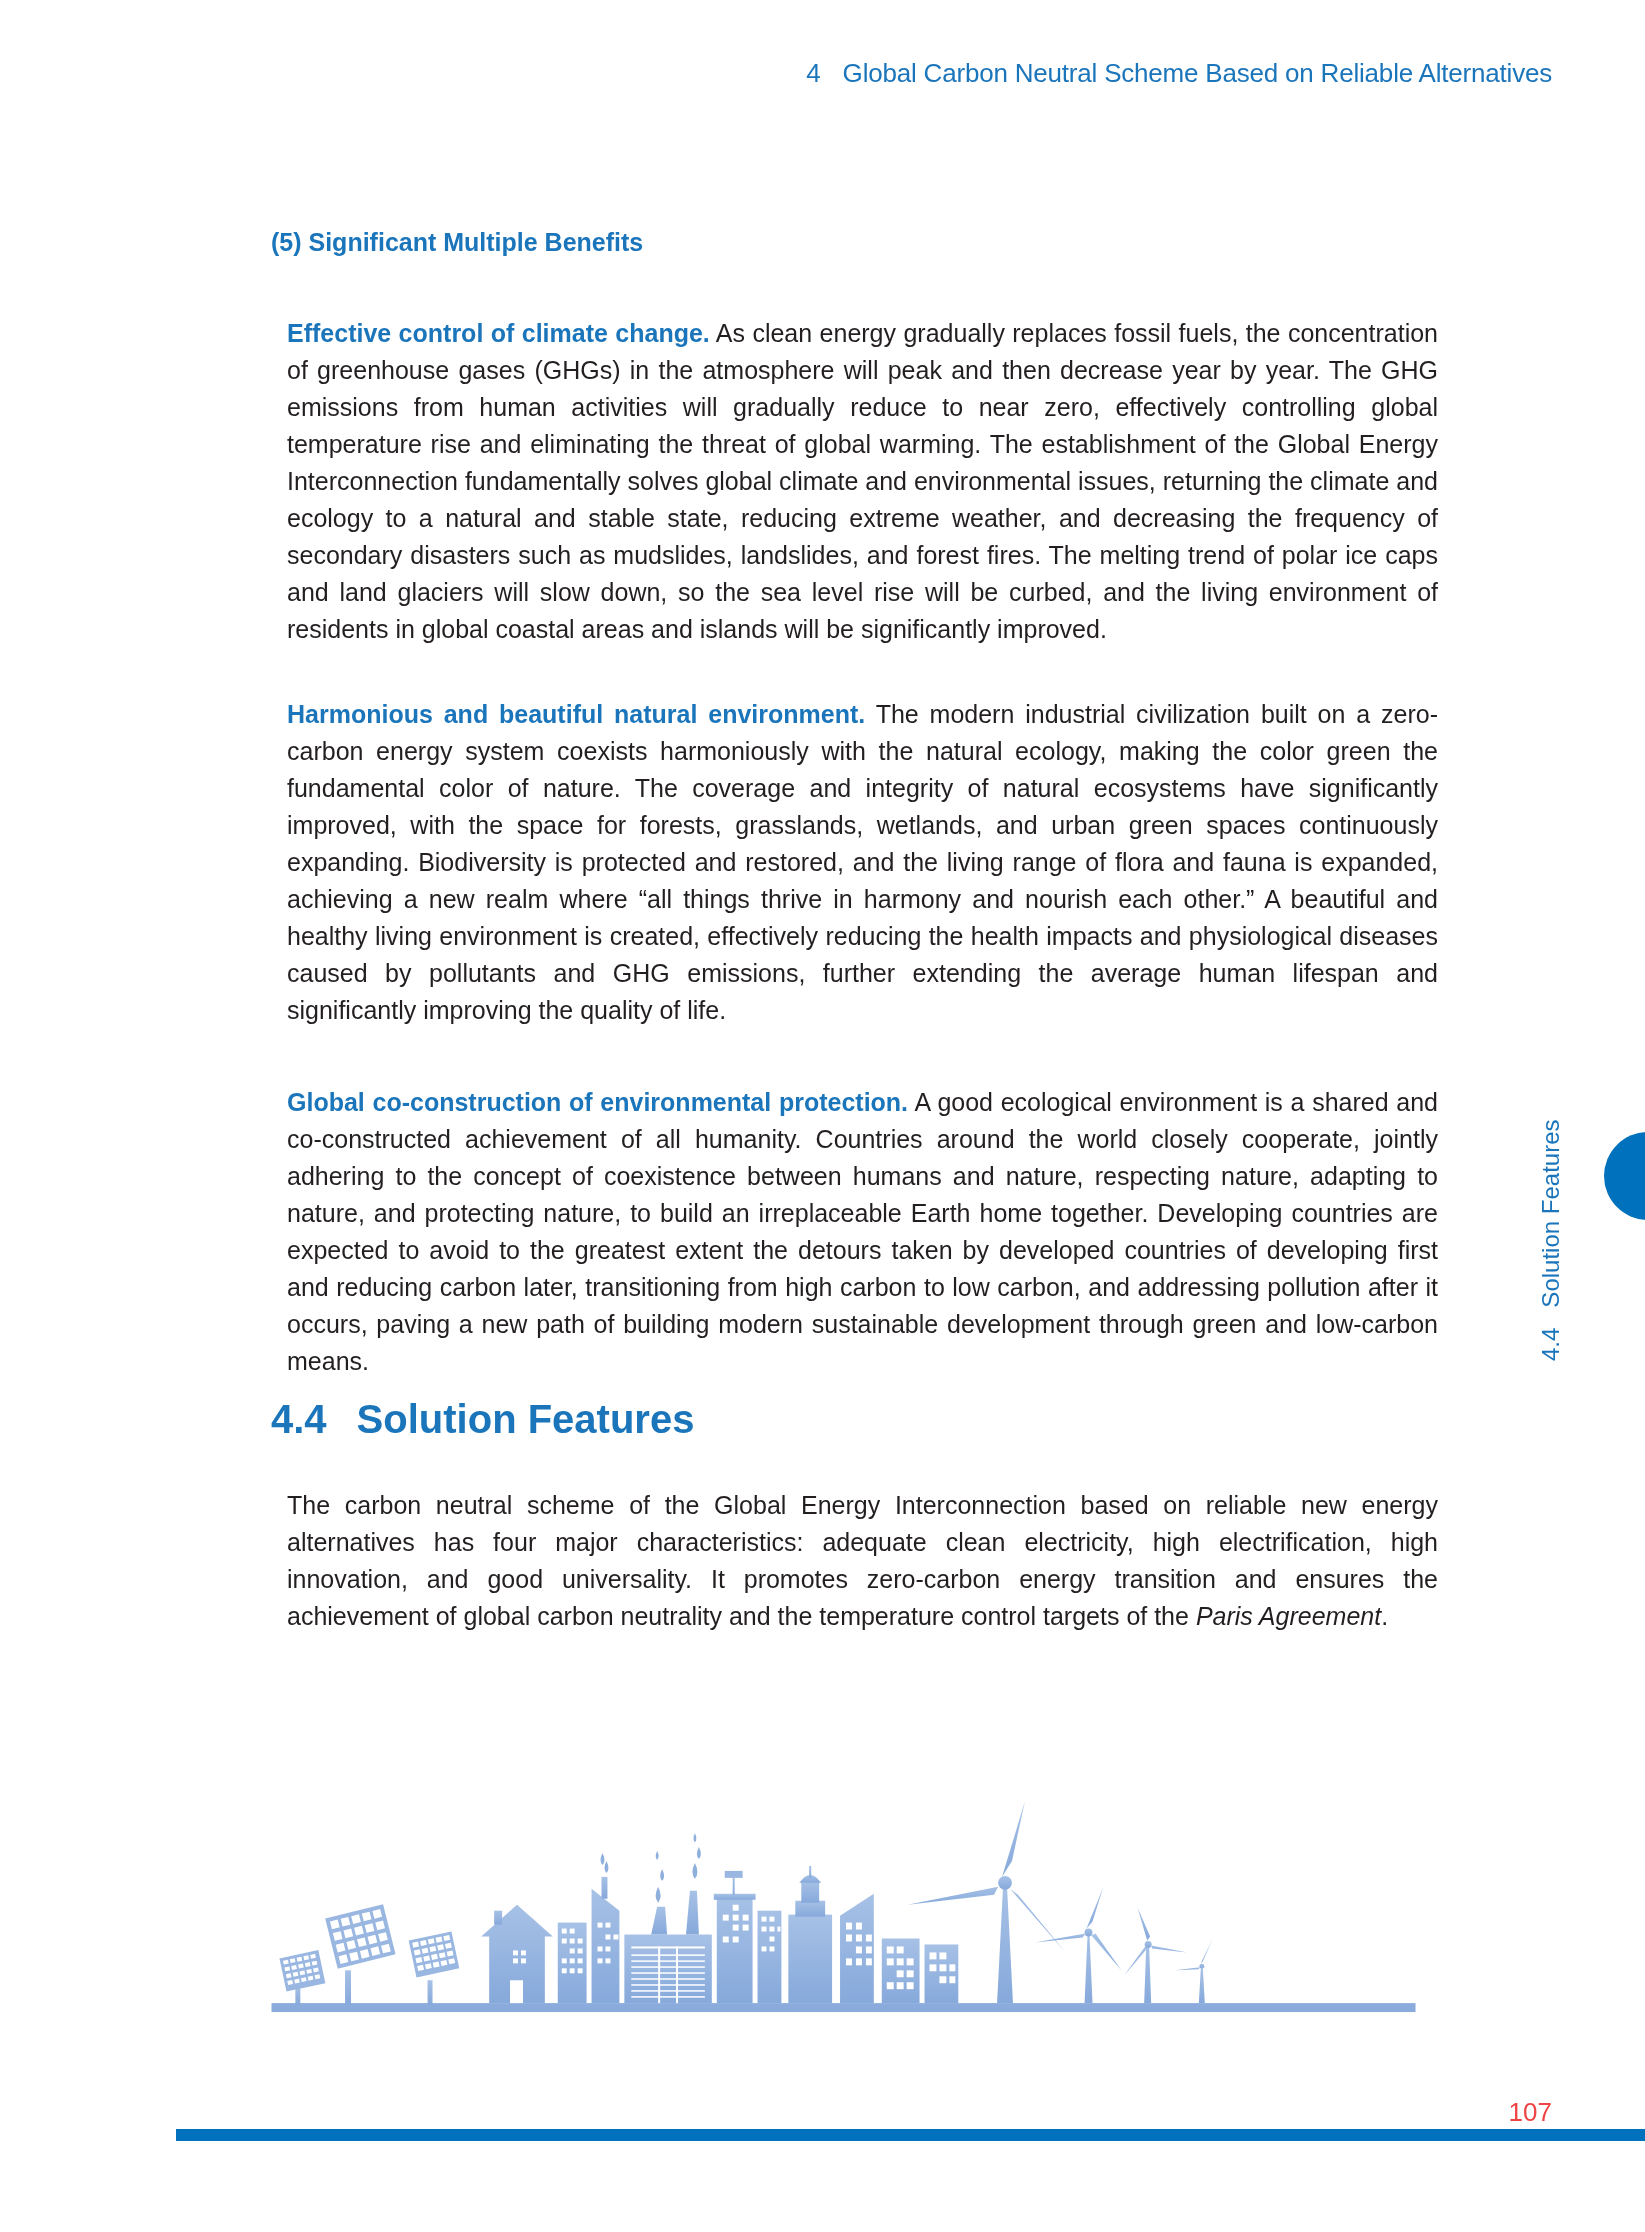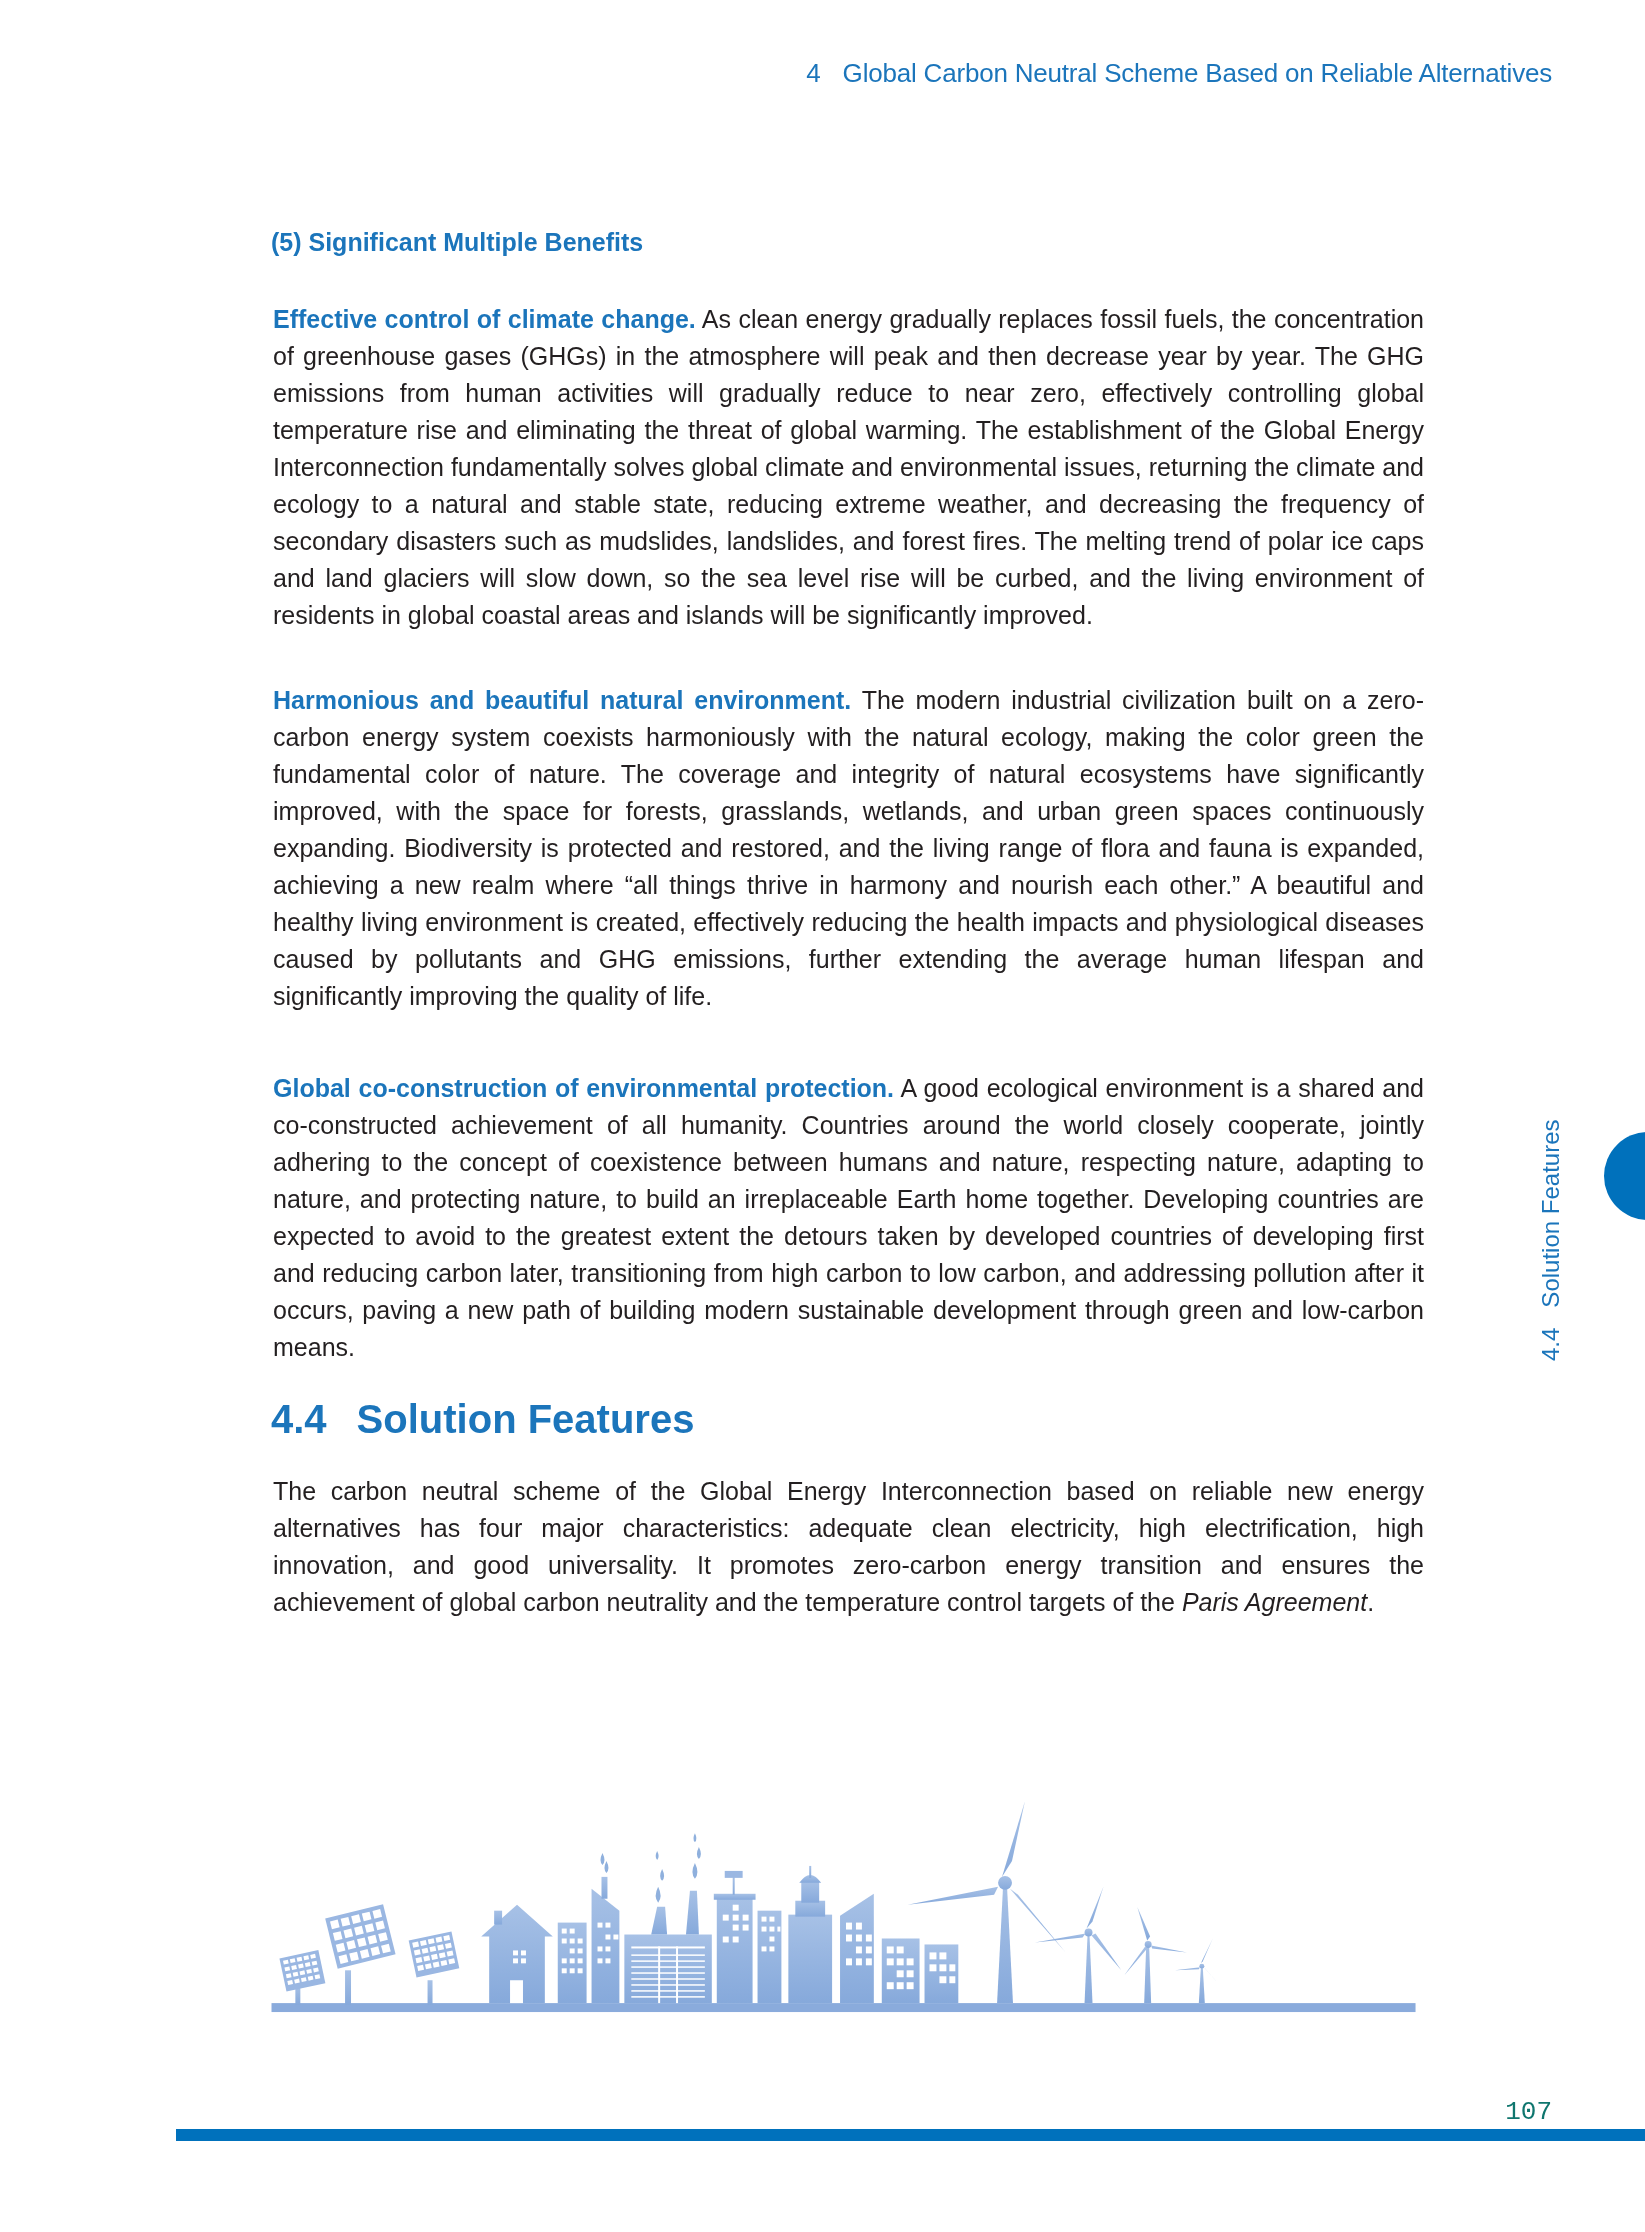--- a/index.html
+++ b/index.html
@@ -5,31 +5,31 @@
   html, body { margin: 0; padding: 0; background: #ffffff; }
   body { width: 1646px; height: 2233px; position: relative; overflow: hidden;
          font-family: "Liberation Sans", sans-serif; color: #231f20; }
   .running-header { position: absolute; top: 58px; right: 94px; font-size: 26px;
          color: #1b75bb; letter-spacing: -0.2px; white-space: nowrap; }
   .running-header .chap-num { margin-right: 22px; }
   .content { position: absolute; left: 271px; width: 1151px; top: 0; }
   .sub-heading { position: absolute; top: 228px; left: 0; font-size: 25px; font-weight: bold;
          color: #1b75bb; white-space: nowrap; }
   .para { position: absolute; left: 0; width: 1151px; font-size: 25px; line-height: 37px;
-         text-align: justify; text-align-last: left; margin: 2px; }
+         text-align: justify; text-align-last: left; margin: 16px; }
   .para .lead { font-weight: bold; color: #1b75bb; }
   .p1 { top: 299px; }
   .p2 { top: 680px; }
   .p3 { top: 1068px; }
   .p4 { top: 1471px; }
   .section-heading { position: absolute; top: 1397px; left: 0; font-size: 40px; font-weight: bold;
          color: #1b75bb; white-space: nowrap; }
   .section-heading .sec-num { margin-right: 30px; }
   .illustration { position: absolute; left: 271px; top: 1692px; width: 1151px; height: 328px; }
-  .page-number { position: absolute; top: 2097px; right: 94px; font-size: 26px; color: #0f766e; font-family: Liberation Mono, monospace; }
+  .page-number { position: absolute; top: 2097px; right: 94px; font-size: 26px; color: #ef4444; }
   .bottom-bar { position: absolute; left: 176px; top: 2129px; width: 1470px; height: 12px;
          background: #0071bc; }
   .side-tab { position: absolute; left: 1604px; top: 1132px; width: 88px; height: 88px;
          border-radius: 50%; background: #0071bc; }
   .side-label { position: absolute; left: 1537px; top: 1361px; transform-origin: 0 0;
          transform: rotate(-90deg); font-size: 24px; color: #1b75bb; white-space: nowrap; }
   .side-label .sec-num { margin-right: 20px; }
 </style>
 </head>
 <body>

